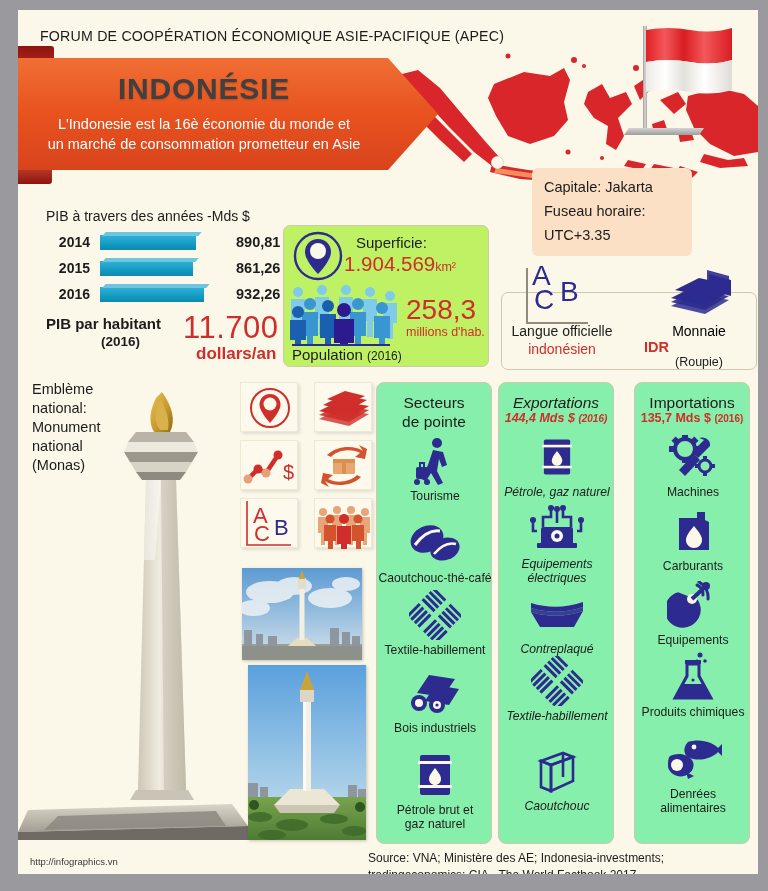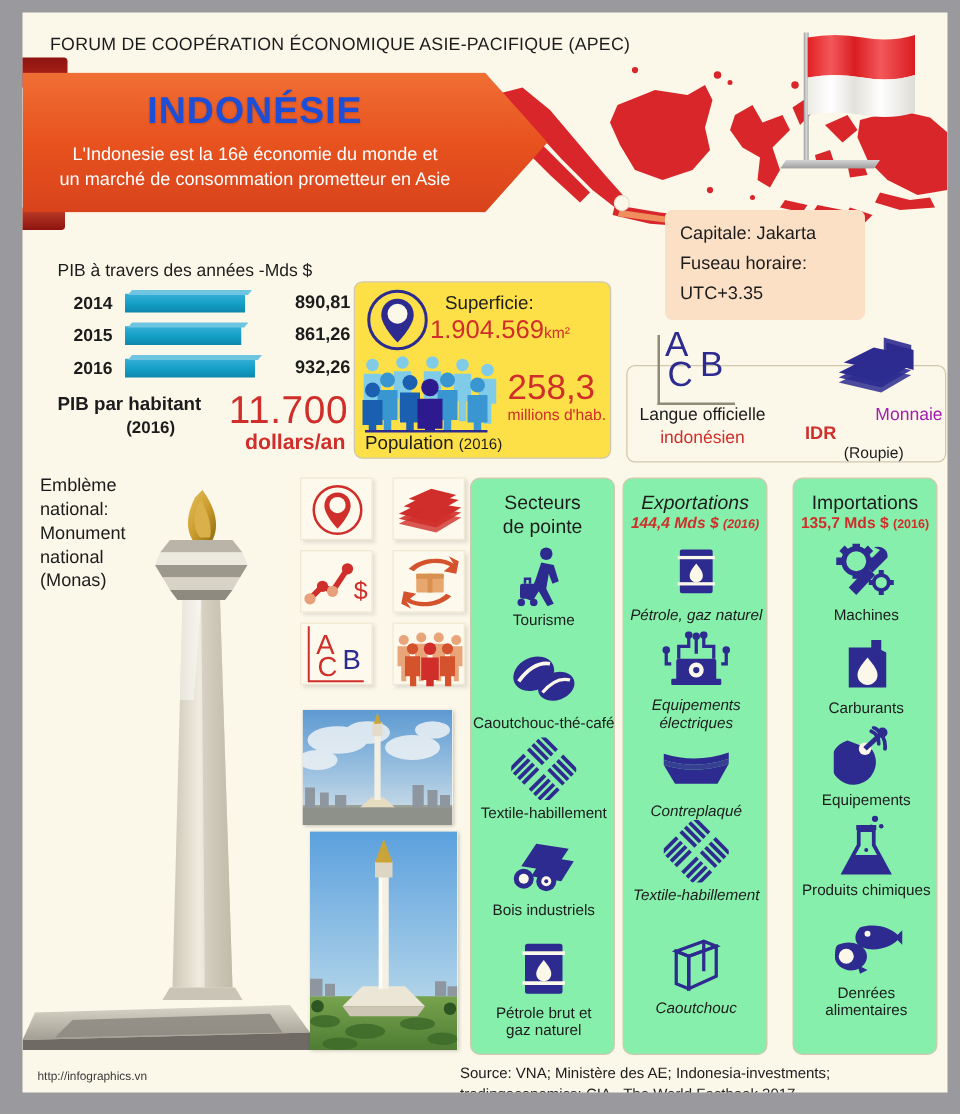--- a/index.html
+++ b/index.html
@@ -61,21 +61,21 @@
     border-radius:0 0 3px 3px;
   }
   .ribbon .body {
     position:absolute; left:0; top:0; width:420px; height:112px;
     background:linear-gradient(180deg,#f06f35 0%,#e8531f 48%,#d9431c 100%);
     clip-path: polygon(0 0, 370px 0, 420px 56px, 370px 112px, 0 112px);
     box-shadow: 0 5px 7px rgba(0,0,0,.25);
   }
   .ribbon .country {
     position:absolute; left:0; top:14px; width:372px; text-align:center;
-    color:#1d4ed8; font-size:30px; font-weight:bold; letter-spacing:.8px;
+    color:#404040; font-size:30px; font-weight:bold; letter-spacing:.8px;
     text-shadow: 0 1px 2px rgba(0,0,0,.18);
   }
   .ribbon .tag {
     position:absolute; left:0; top:56px; width:372px; text-align:center;
     color:#ffffff; font-size:14.5px; line-height:20px;
   }
 
   
   .cap-box {
     position:absolute; left:514px; top:158px; width:160px; height:88px;
@@ -101,21 +101,21 @@
   .gdp-row .val { position:absolute; top:2px; font-size:14.5px; font-weight:bold; color:#1c1c1c; }
 
   .pib-hab-l1 { position:absolute; left:28px; top:305px; font-size:15px; font-weight:bold; color:#1c1c1c; }
   .pib-hab-l2 { position:absolute; left:83px; top:324px; font-size:13.5px; font-weight:bold; color:#1c1c1c; }
   .pib-big { position:absolute; left:165px; top:300px; font-size:31px; color:#cf2e2a; letter-spacing:.5px; }
   .pib-unit { position:absolute; left:178px; top:334px; font-size:17px; font-weight:bold; color:#cf2e2a; }
 
   
   .surf-card {
     position:absolute; left:265px; top:215px; width:206px; height:142px;
-    border:1px solid #cfc8ae; border-radius:7px; background:#fde047;
+    border:1px solid #cfc8ae; border-radius:7px; background:#bef264;
   }
   .surf-label { position:absolute; left:72px; top:8px; font-size:15px; color:#1c1c1c; }
   .surf-val { position:absolute; left:60px; top:26px; font-size:20.5px; color:#cf2e2a; }
   .surf-unit { font-size:12.5px; color:#cf2e2a; }
   .pop-val { position:absolute; left:122px; top:68px; font-size:28px; color:#cf2e2a; }
   .pop-unit { position:absolute; left:122px; top:99px; font-size:12.5px; color:#cf2e2a; }
   .pop-rule { position:absolute; left:8px; top:118px; width:98px; height:2px; background:#2d2b8f; }
   .pop-label { position:absolute; left:8px; top:120px; font-size:15px; color:#1c1c1c; }
   .pop-year { font-size:12px; }
 
@@ -125,21 +125,21 @@
     border:1px solid #cfc8ae; border-radius:7px; background:#fbf7e9;
   }
   .abc-box { position:absolute; left:508px; top:258px; width:62px; height:56px; }
   .abc-box .brdr { position:absolute; left:0; top:0; width:62px; height:56px;
     border-left:2px solid #8e8b79; border-bottom:2px solid #8e8b79; }
   .abc-box .a { position:absolute; left:6px; top:-8px; font-size:28px; color:#2d2b8f; }
   .abc-box .c { position:absolute; left:8px; top:16px; font-size:28px; color:#2d2b8f; }
   .abc-box .b { position:absolute; left:34px; top:8px; font-size:28px; color:#2d2b8f; }
   .lang-t1 { position:absolute; left:489px; top:313px; width:110px; text-align:center; font-size:14px; color:#1c1c1c; }
   .lang-t2 { position:absolute; left:489px; top:331px; width:110px; text-align:center; font-size:14px; color:#cf2e2a; }
-  .cur-t1 { position:absolute; left:626px; top:313px; width:110px; text-align:right; font-size:14px; color:#a21caf; }
+  .cur-t1 { position:absolute; left:626px; top:313px; width:110px; text-align:center; font-size:14px; color:#000000; }
   .cur-t2 { position:absolute; left:626px; top:329px; width:110px; font-size:14.5px; font-weight:bold; color:#cf2e2a; }
   .cur-t3 { position:absolute; left:626px; top:345px; width:110px; text-align:center; font-size:12.5px; color:#1c1c1c; }
   .money-ic { position:absolute; left:651px; top:258px; width:62px; height:52px; }
 
   
   .monas-label { position:absolute; left:14px; top:370px; font-size:14.5px; line-height:19px; color:#1c1c1c; }
   .monas-art { position:absolute; left:0px; top:370px; width:230px; height:460px; }
 
   
   .icon-grid { position:absolute; left:222px; top:372px; width:132px; height:165px; }

